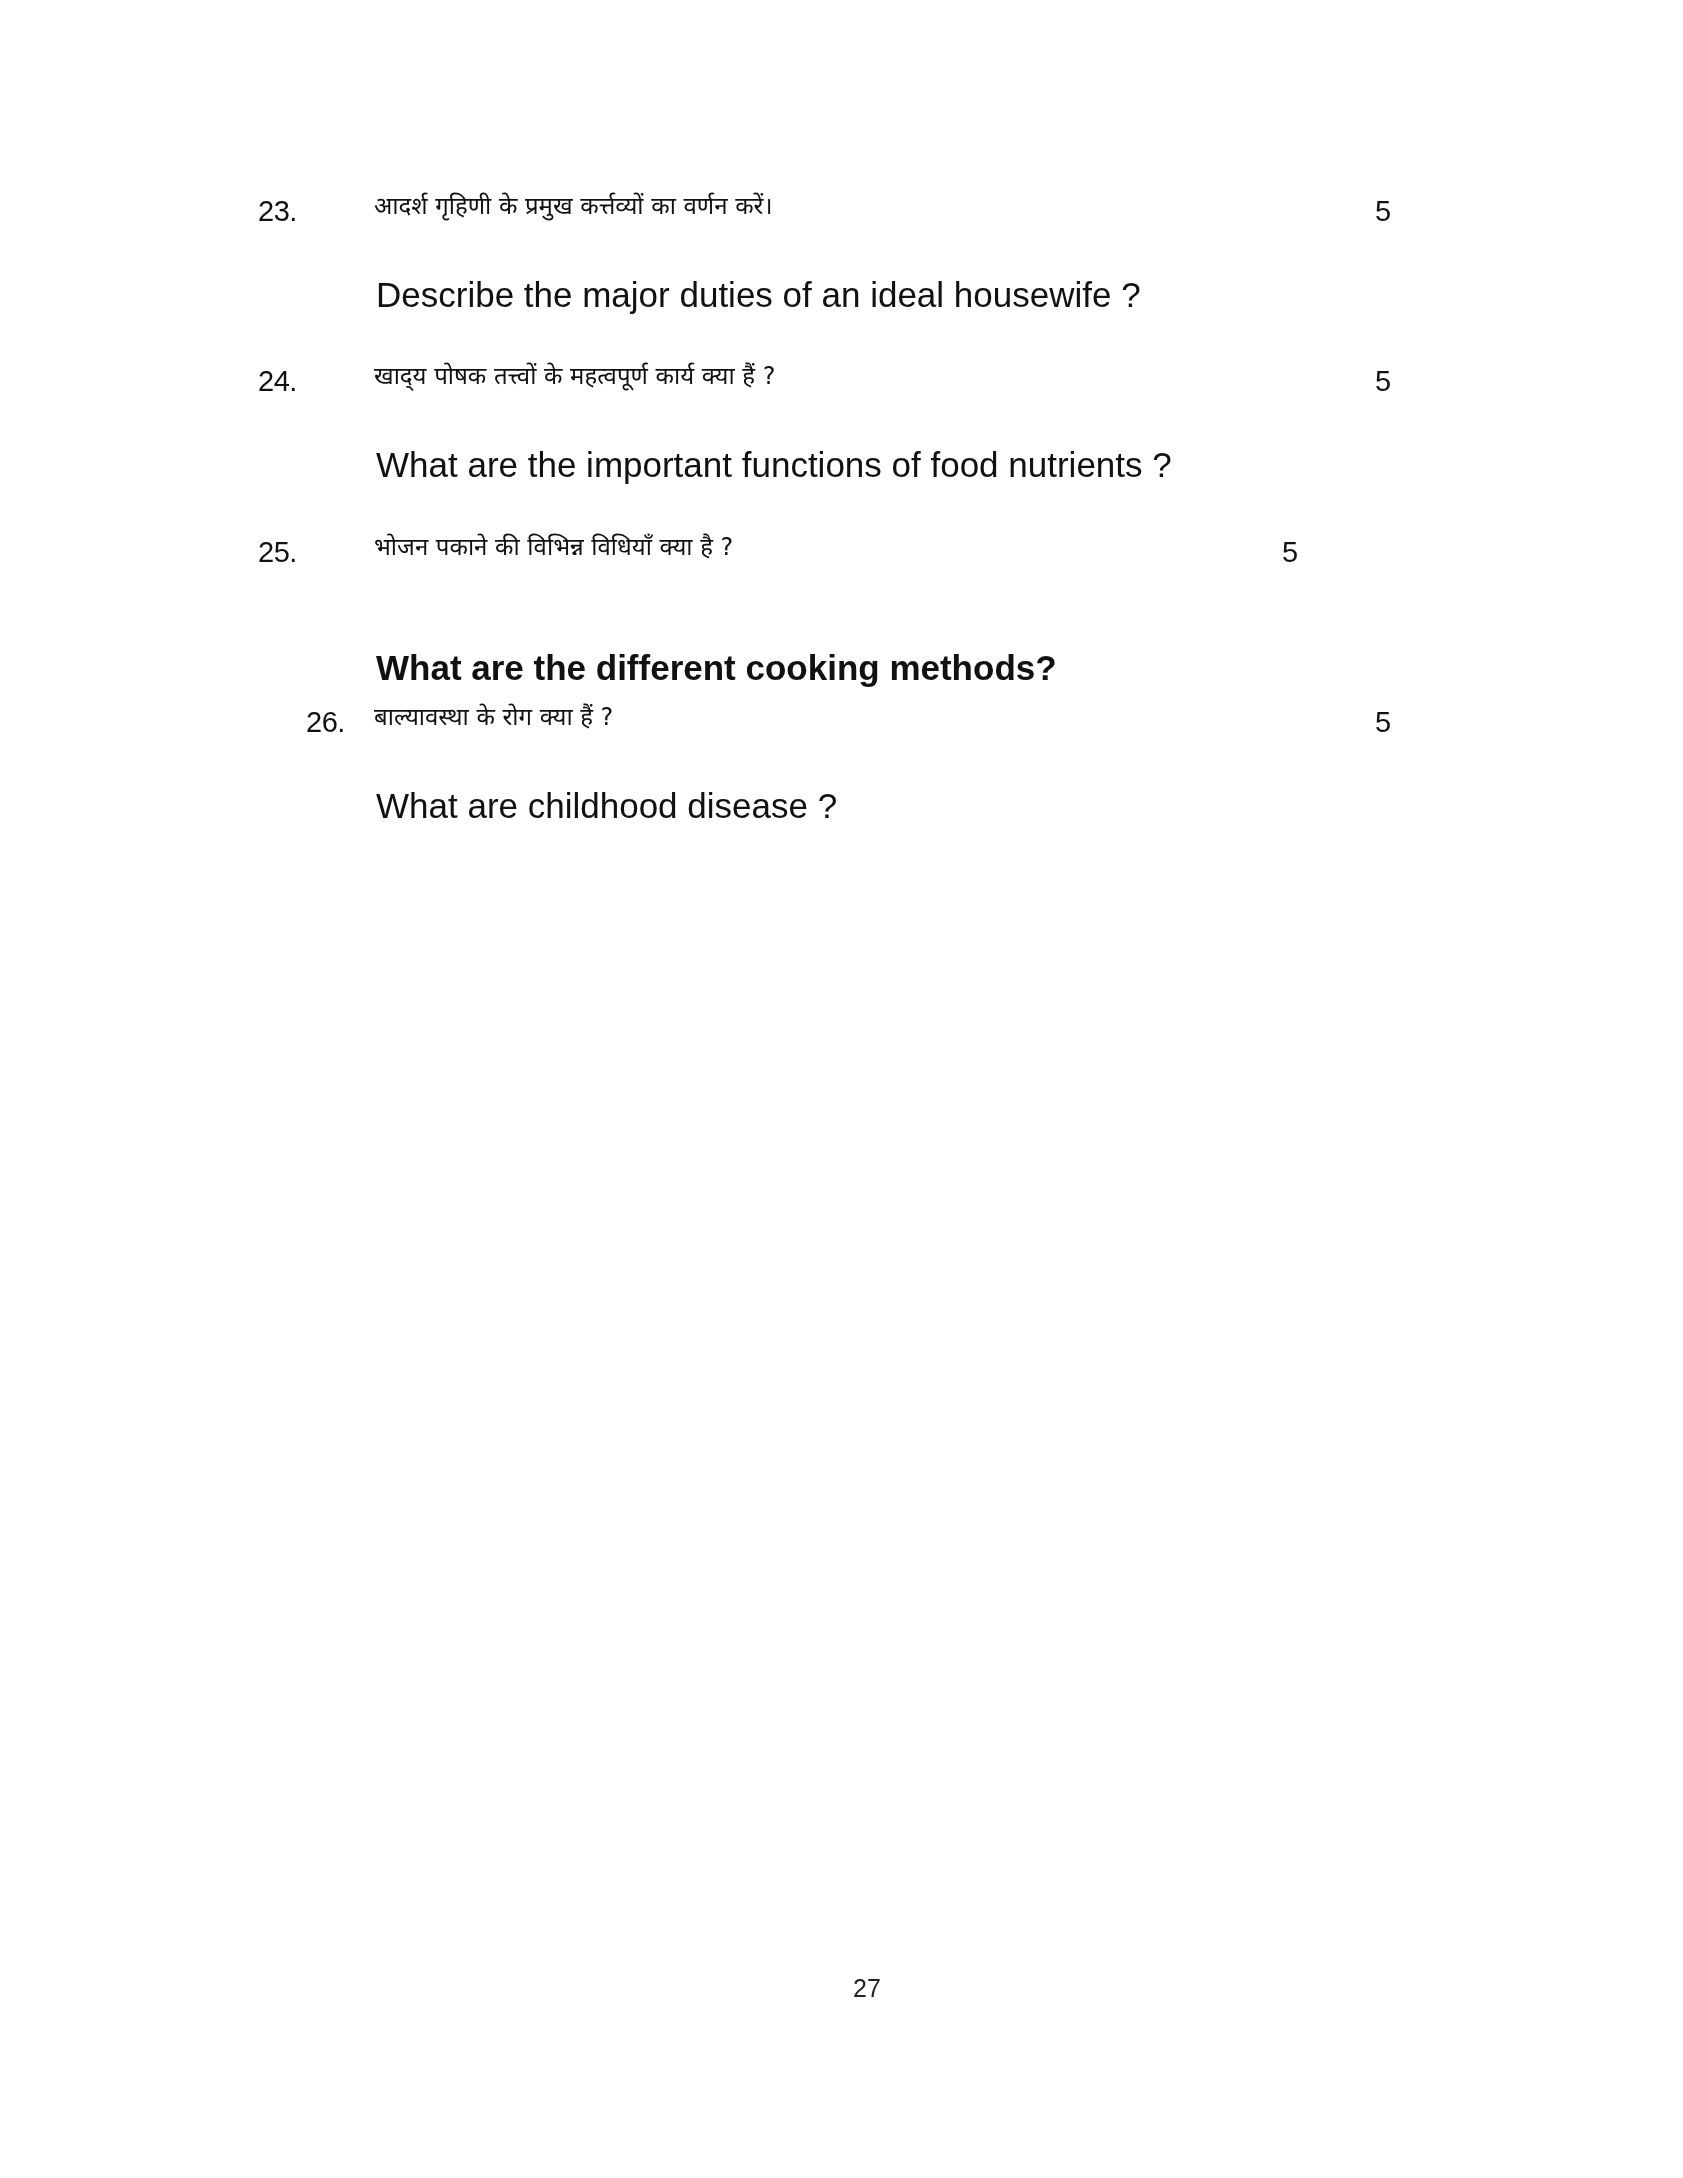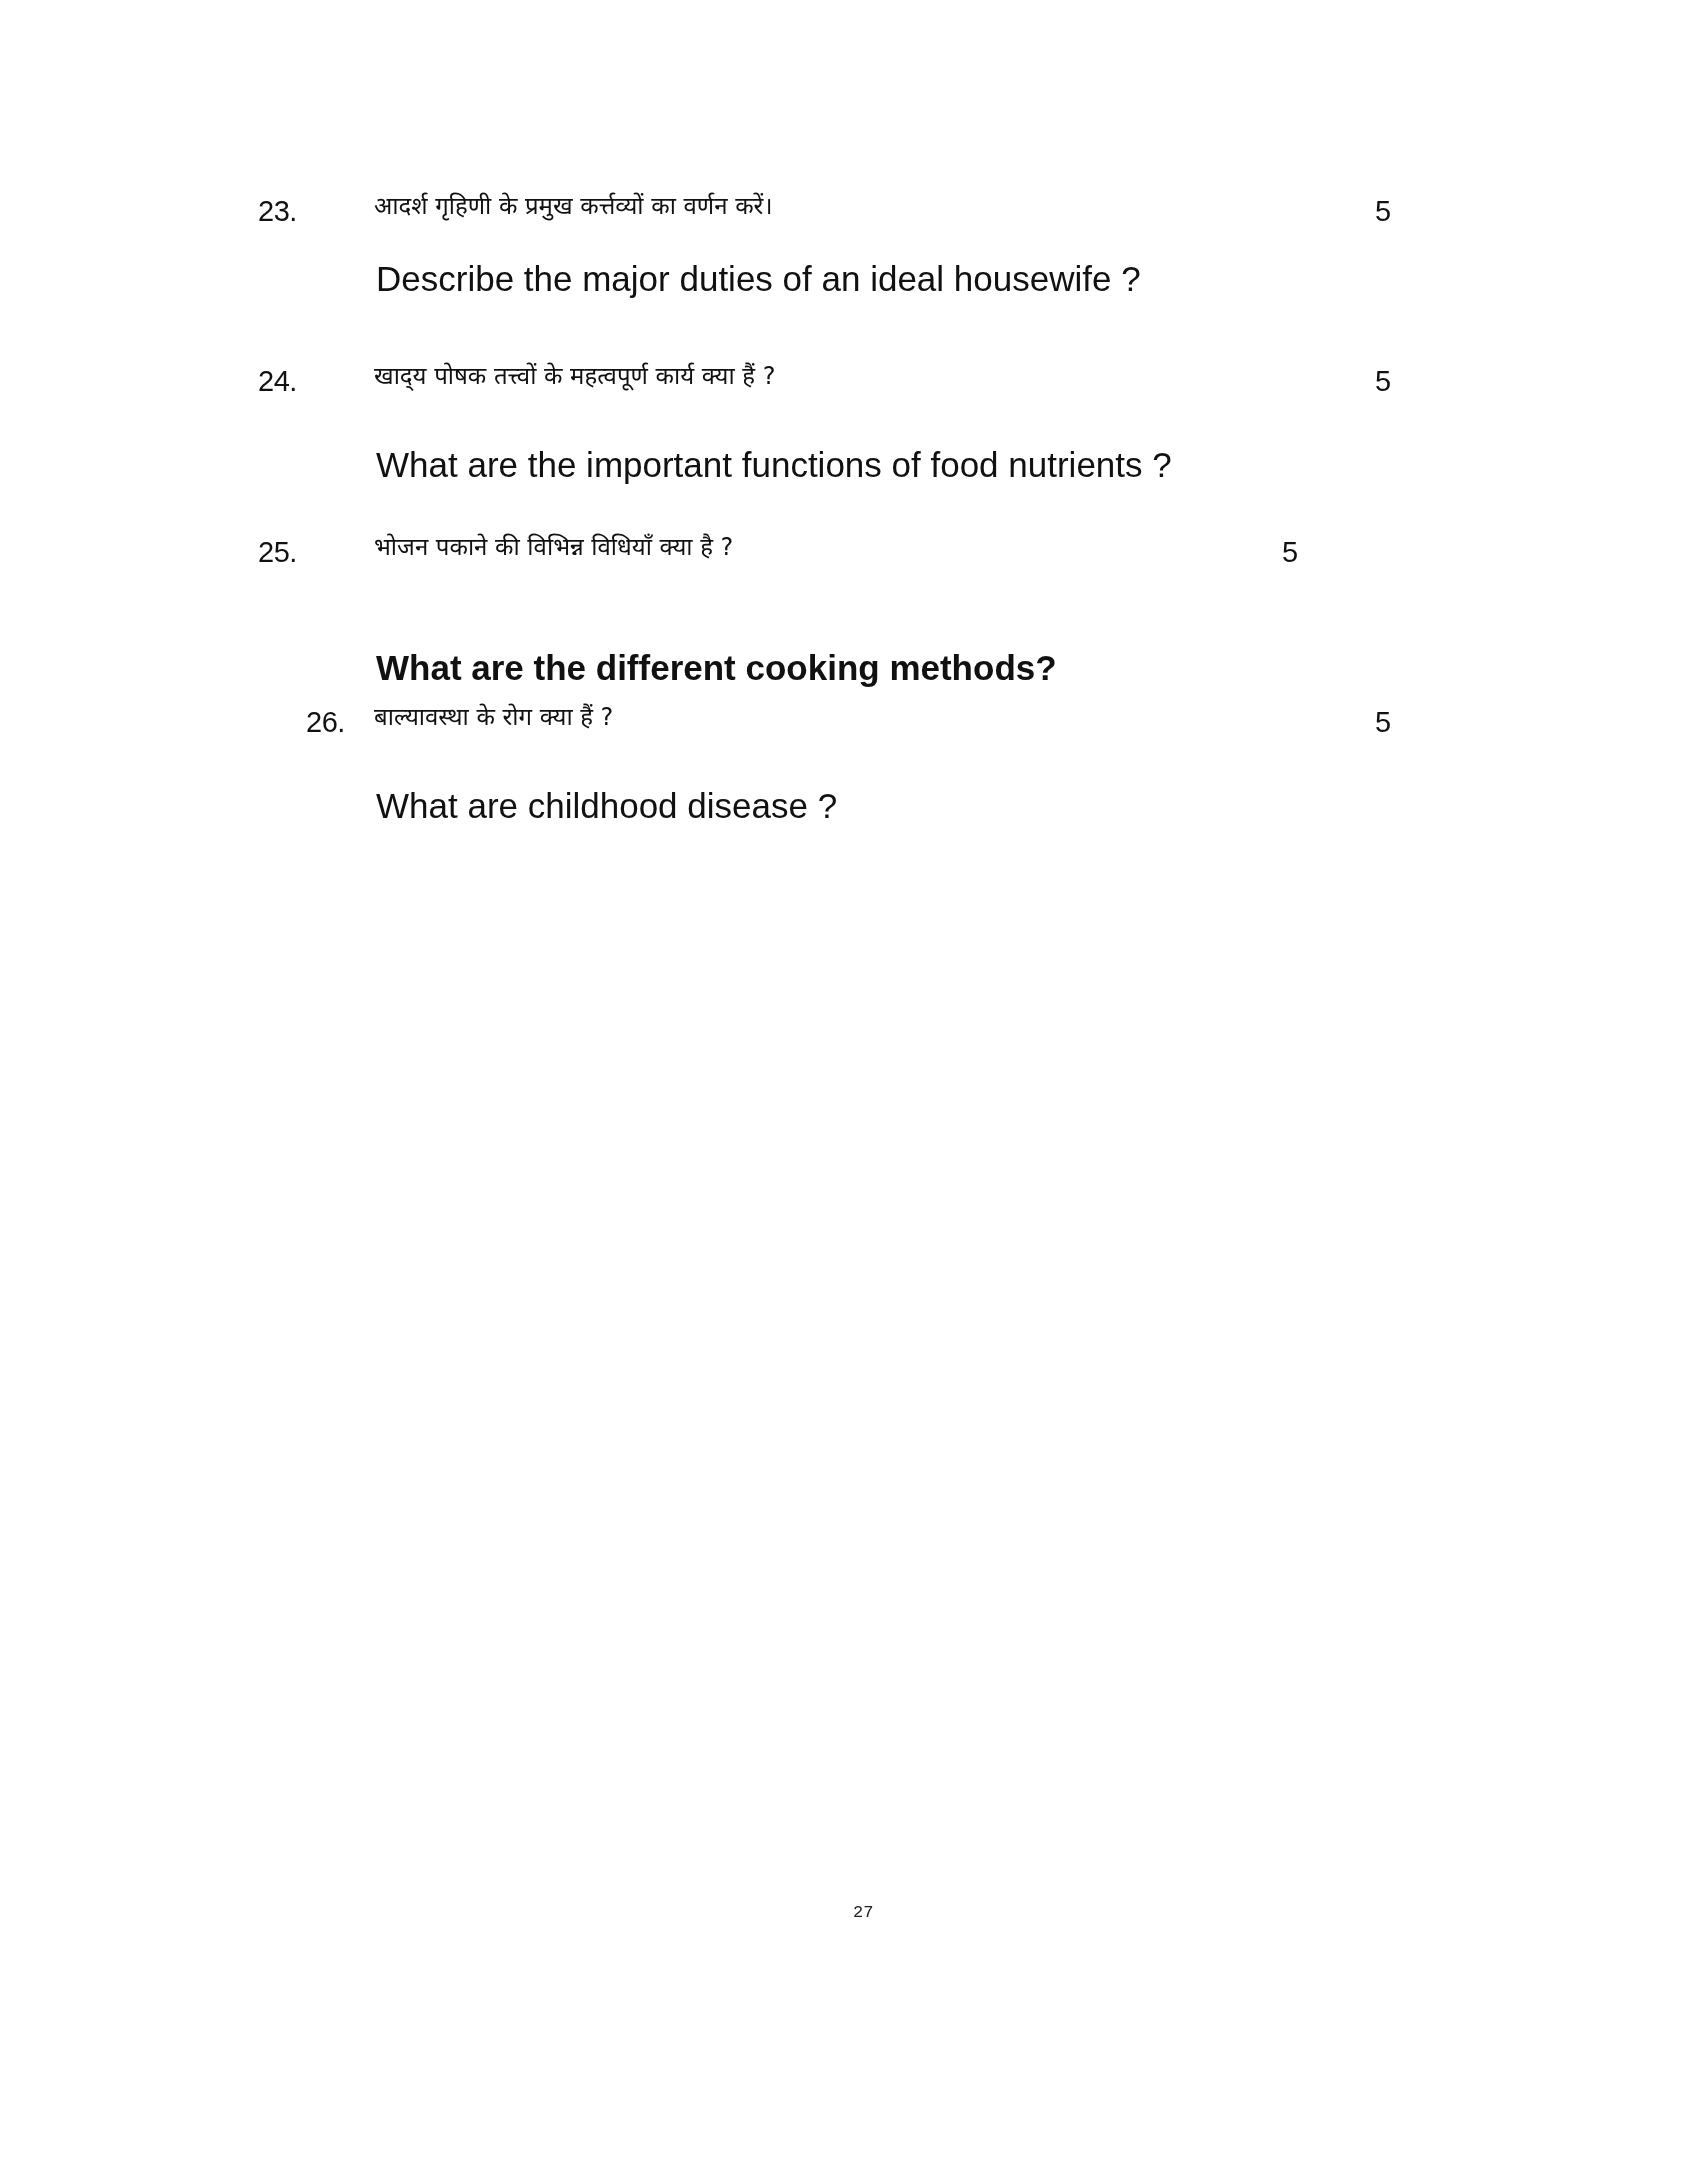--- a/index.html
+++ b/index.html
@@ -47,37 +47,37 @@
     .q-english {
       position: absolute;
       left: 376px;
       font-size: 35px;
       line-height: 1;
       white-space: nowrap;
     }
     .page-number {
       position: absolute;
       left: 853px;
-      top: 1904px;
-      font-size: 17px;
+      top: 1976px;
+      font-size: 25px;
       line-height: 1;
-      font-family: Liberation Mono, monospace;
+      font-family: Liberation Sans, sans-serif;
       color: #222222;
     }
   </style>
 </head>
 <body>
 
 <div class="page">
 
   <div>
     <span class="q-num" style="top:197px;">23.</span>
     <span class="q-hindi" style="top:194px;">आदर्श गृहिणी के प्रमुख कर्त्तव्यों का वर्णन करें।</span>
     <span class="q-marks" style="left:1375px; top:197px;">5</span>
-    <span class="q-english" style="top:261px;text-align:right;">Describe the major duties of an ideal housewife ?</span>
+    <span class="q-english" style="top:277px;text-align:right;">Describe the major duties of an ideal housewife ?</span>
   </div>
 
   <div>
     <span class="q-num" style="top:367px;">24.</span>
     <span class="q-hindi" style="top:364px;">खाद्‌य पोषक तत्त्वों के महत्वपूर्ण कार्य क्या हैं ?</span>
     <span class="q-marks" style="left:1375px; top:367px;">5</span>
     <span class="q-english" style="top:447px;">What are the important functions of food nutrients ?</span>
   </div>
 
   <div>

